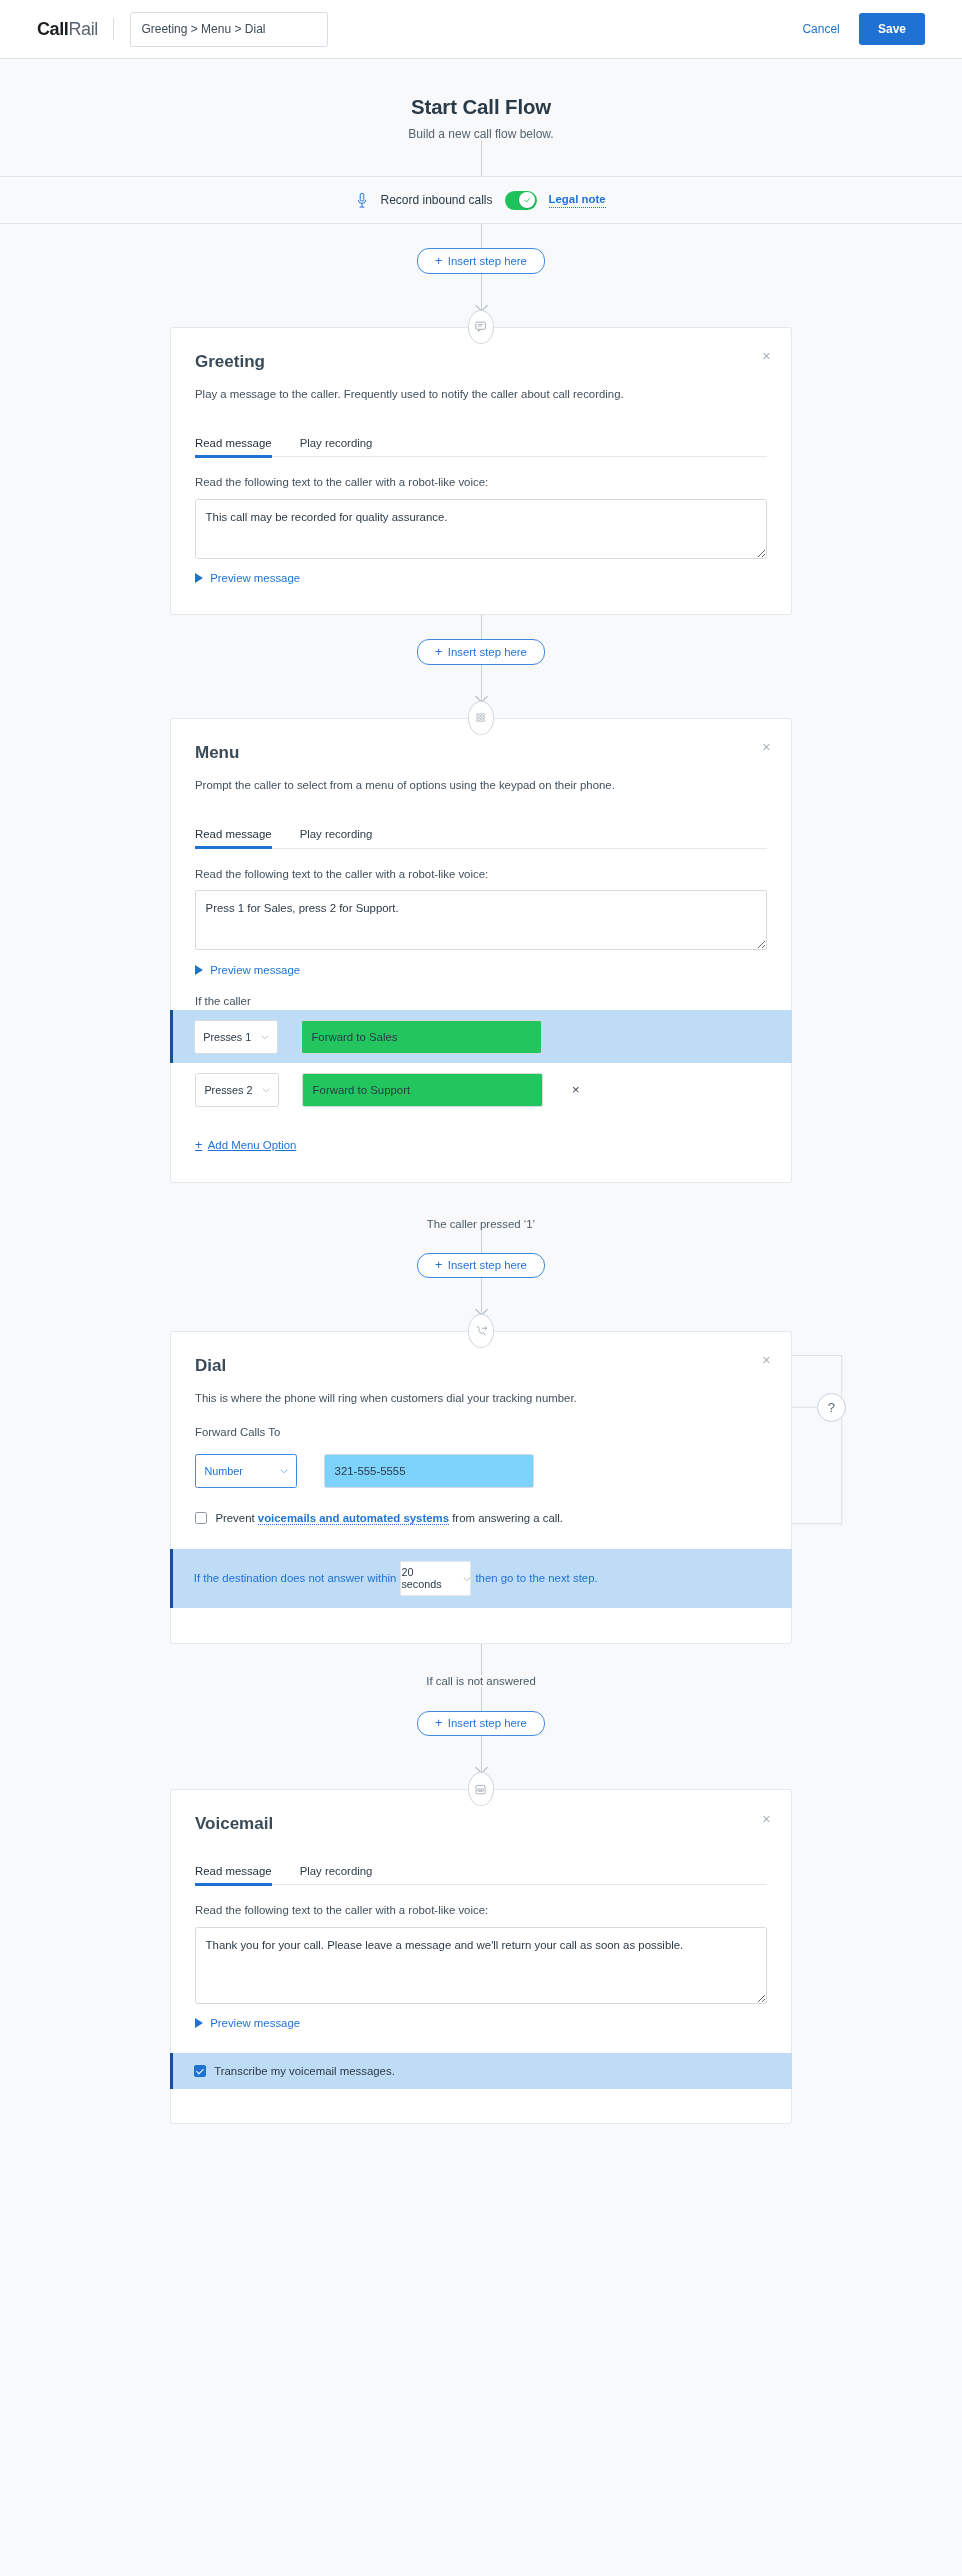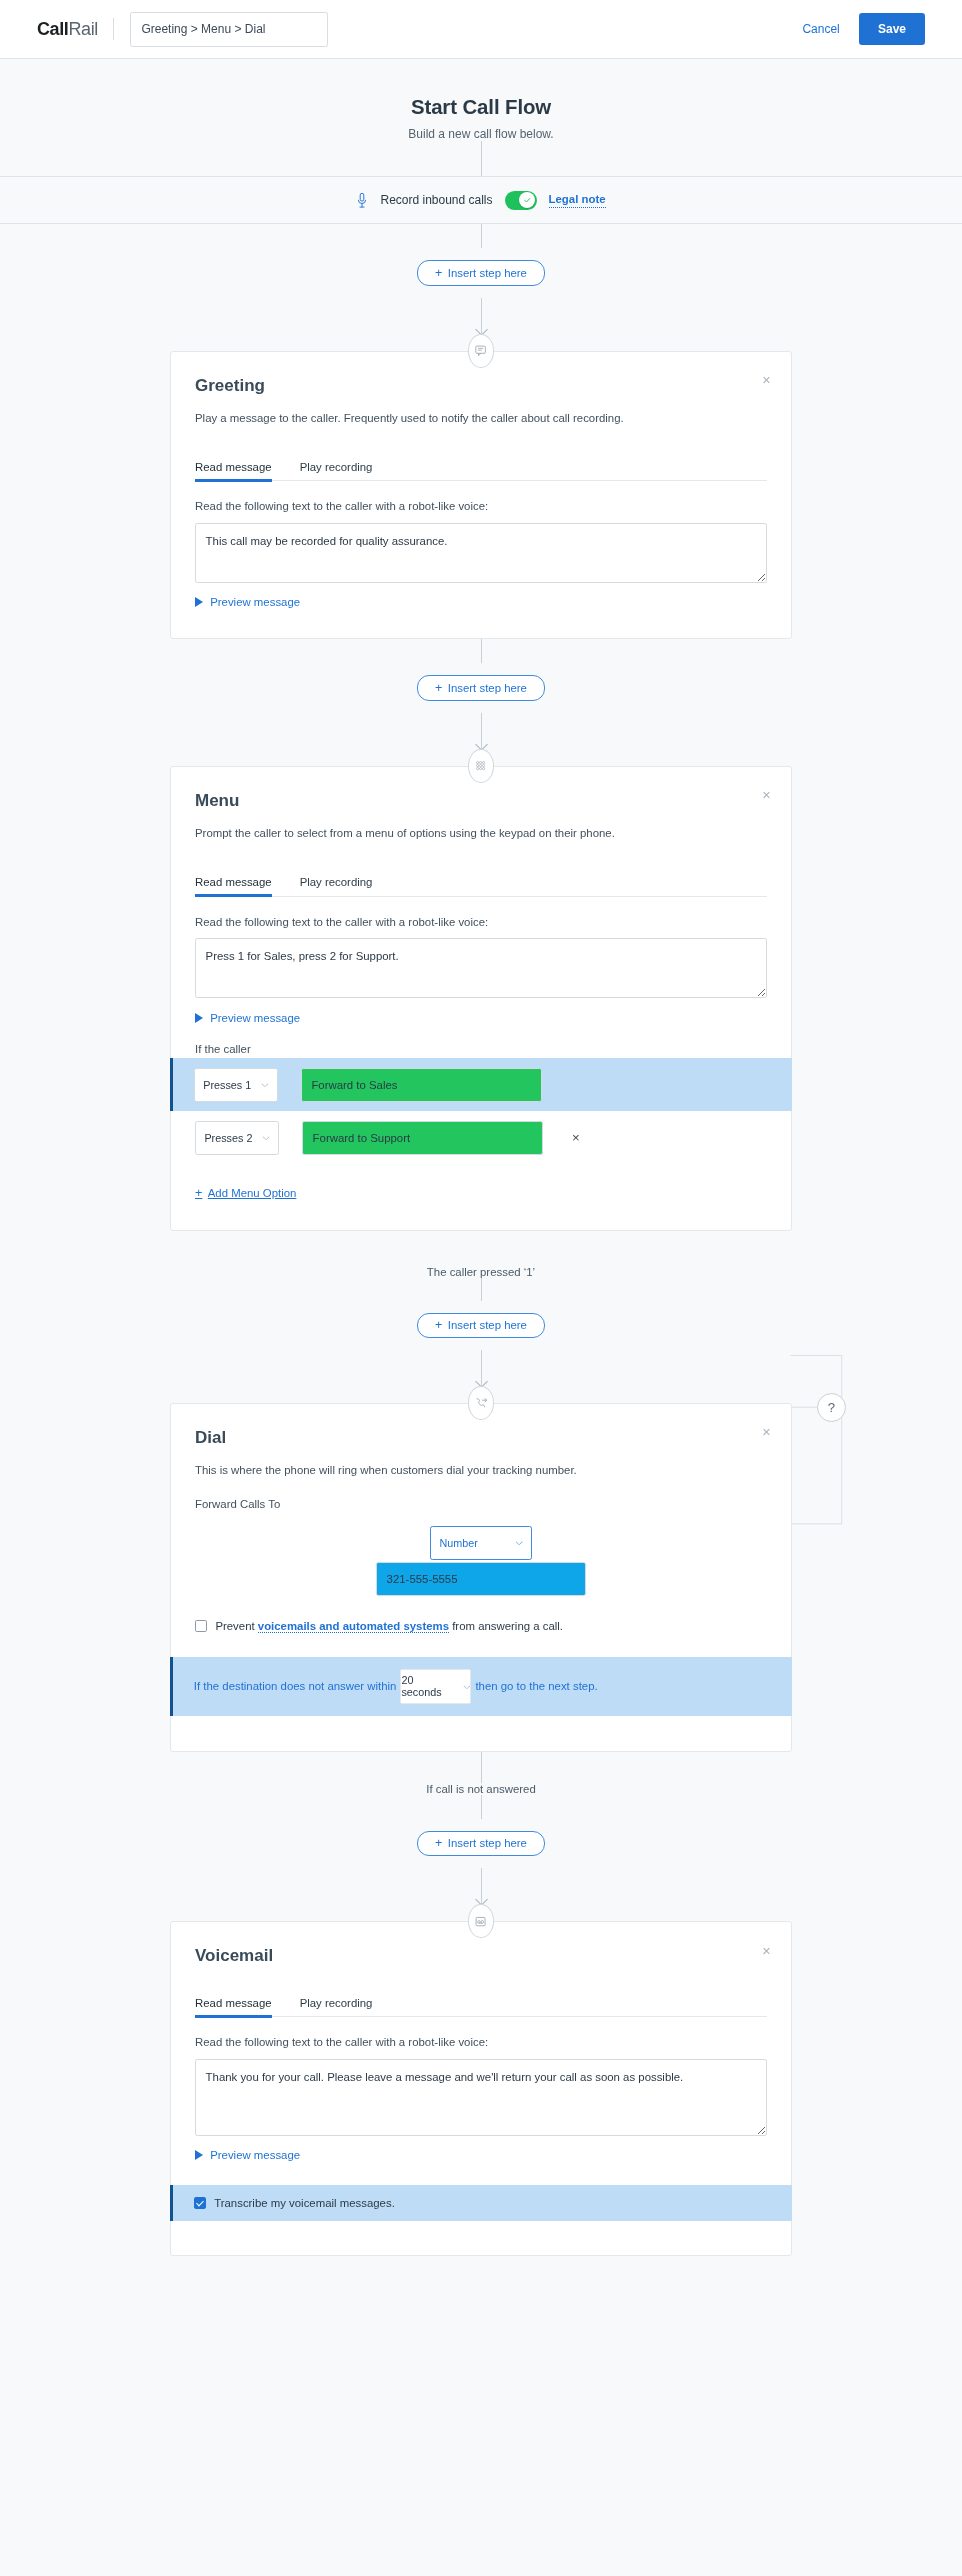--- a/index.html
+++ b/index.html
@@ -120,21 +120,21 @@
     display:flex;align-items:center;justify-content:center;
   }
   #legal-note{
     color:#1f72d4;font-size:11.4px;font-weight:bold;
     border-bottom:1.2px dotted #1f72d4;
     padding-bottom:1.8px;cursor:pointer;text-decoration:none;
   }
 
   
   .insert-pill{
-    display:block;margin:12px auto;
+    display:block;margin:0 auto;
     border:0.6px solid #3f8ae0;
     border-radius:12px;
     background:#ffffff;
     color:#1f72d4;
     font-size:11.4px;
     font-family:"Liberation Sans", sans-serif;
     padding:5.4px 17px;
     cursor:pointer;
     white-space:nowrap;
   }
@@ -246,28 +246,28 @@
     font-family:"Liberation Sans", sans-serif;outline:none;
   }
   .row-x{ color:#3d4b58;font-size:13.2px;cursor:pointer;margin-left:6px; }
 
   .add-link{
     color:#1f72d4;font-size:11.4px;margin:21px 0 0 24px;cursor:pointer;width:fit-content;text-decoration:underline;
   }
   .add-link .plus{ margin-right:5.4px;font-size:12.6px; }
 
   
-  .forward-row{ display:flex;align-items:center;gap:2px;margin-top:10.8px;flex-direction:column; }
+  .forward-row{ display:flex;align-items:center;gap:27px;margin-top:10.8px; }
   .select-box.blue{
     width:102px;border:0.6px solid #3f8ae0;color:#1f72d4;
   }
   .select-box.blue .chev{ color:#3f8ae0; }
   .num-input{
     width:210px;height:34px;border:0.6px solid #d3dae0;border-radius:2.4px;
-    padding:0 9.6px;font-size:11.4px;color:#2b3a47;background:#0ea5e9;
+    padding:0 9.6px;font-size:11.4px;color:#2b3a47;background:#7dd3fc;
     font-family:"Liberation Sans", sans-serif;outline:none;
   }
 
   .cb-row{ display:flex;align-items:center;gap:8.4px;margin-top:24px; }
   .cb{
     width:12px;height:12px;border:0.6px solid #8e9aa5;border-radius:1.8px;background:#fff;
     flex:none;cursor:pointer;
   }
   .cb.checked{
     background:#1f72d4;border-color:#1f72d4;

